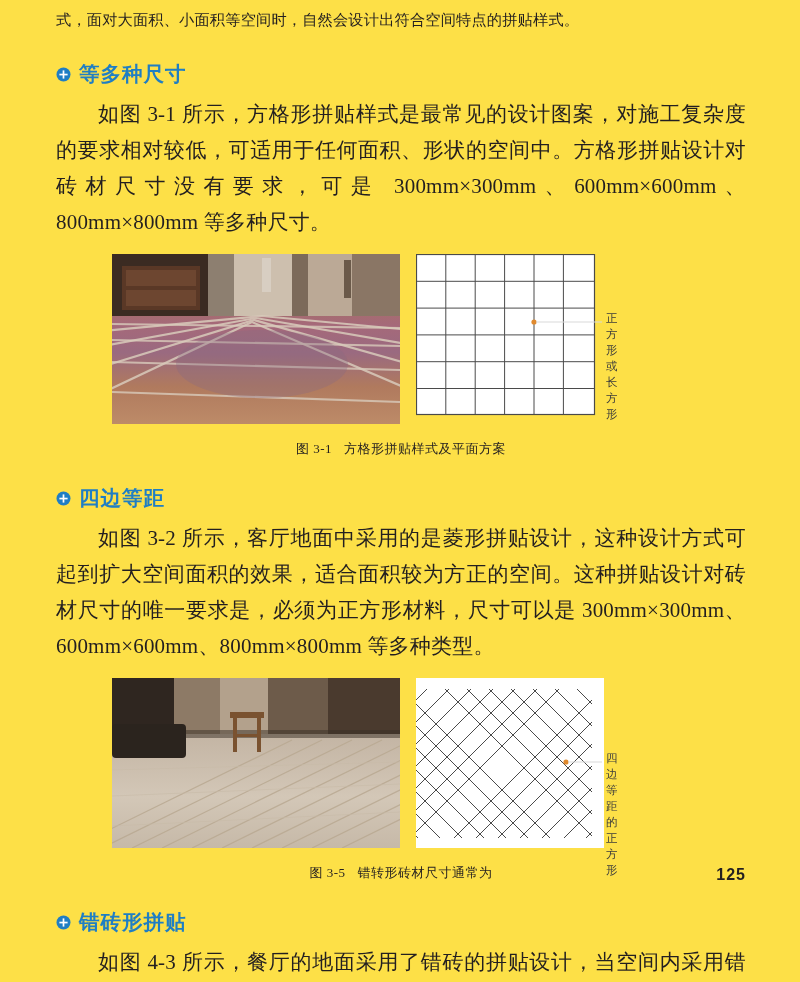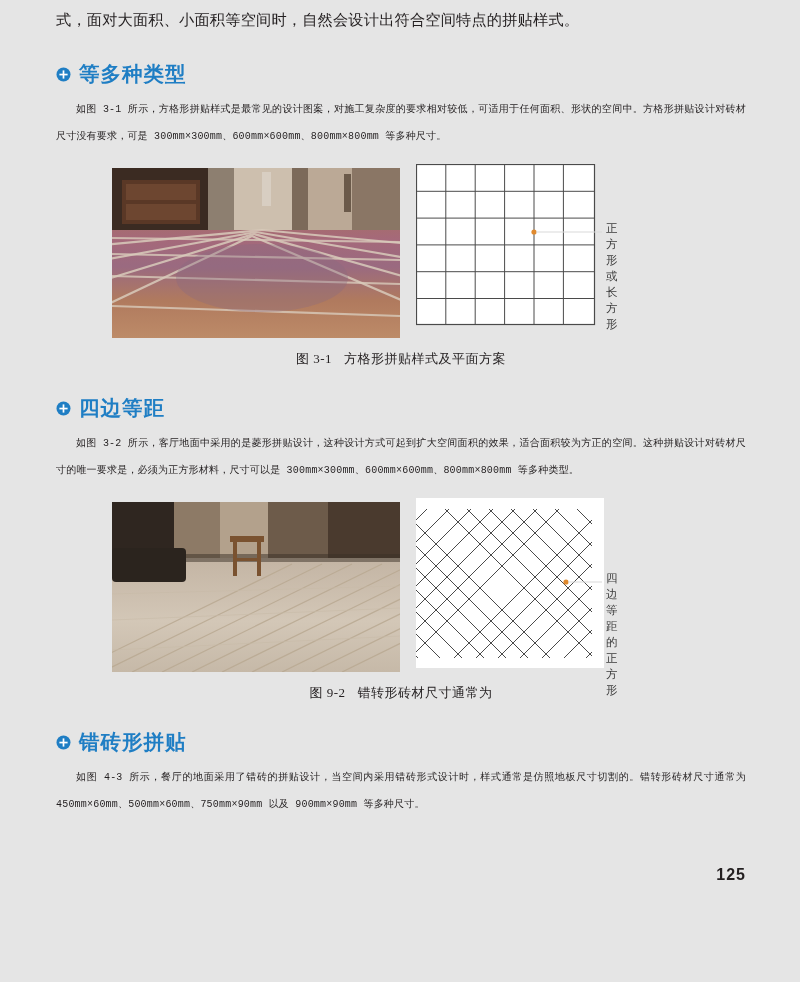--- a/index.html
+++ b/index.html
@@ -13,21 +13,21 @@
     position: relative;
     font-family: "Liberation Serif", "DejaVu Serif", serif;
     color: #231f20;
     overflow: hidden;
   }
   .page {
     position: absolute;
     left: 0; top: 0;
     width: 800px;
     height: 982px;
-    background: #e5e5e5;
+    background: #fde047;
   }
   .content {
     position: absolute;
     left: 56px;
     top: 0;
     width: 690px;
   }
 
   
   .top-para {
@@ -56,35 +56,34 @@
   .heading .htext {
     font-family: "Liberation Sans", "DejaVu Sans", sans-serif;
     font-weight: bold;
     font-size: 20.5px;
     color: #1f7ec4;
     letter-spacing: 1px;
   }
 
   
   .para {
-    font-size: 10px;
-    line-height: 27px;
+    font-size: 21px;
+    line-height: 36px;
     text-align: justify;
     letter-spacing: 0.2px;
     text-indent: 2em;
-    font-family: Liberation Mono, monospace;
   }
 
   
   .figure {
     margin-top: 14px;
   }
   .fig-row {
     display: flex;
-    align-items: flex-end;
+    align-items: flex-start;
     justify-content: flex-start;
     gap: 16px;
     padding-left: 56px;
   }
   .photo {
     width: 288px;
     height: 170px;
     position: relative;
     overflow: hidden;
     flex: 0 0 auto;
@@ -142,21 +141,21 @@
     <div class="top-para">式，面对大面积、小面积等空间时，自然会设计出符合空间特点的拼贴样式。</div>
 
     <div class="heading">
       <span class="bullet">
         <svg width="15" height="15" viewBox="0 0 15 15">
           <circle cx="7.5" cy="7.5" r="7" fill="#1f7ec4"></circle>
           <rect x="3.4" y="6.7" width="8.2" height="1.7" fill="#ffffff"></rect>
           <rect x="6.65" y="3.4" width="1.7" height="8.2" fill="#ffffff"></rect>
         </svg>
       </span>
-      <span class="htext">等多种类型</span>
+      <span class="htext">等多种尺寸</span>
     </div>
 
     <div class="para">如图 3-1 所示，方格形拼贴样式是最常见的设计图案，对施工复杂度的要求相对较低，可适用于任何面积、形状的空间中。方格形拼贴设计对砖材尺寸没有要求，可是 300mm×300mm、600mm×600mm、800mm×800mm 等多种尺寸。</div>
 
     <div class="figure">
       <div class="fig-row">
         <div class="photo photo-1">
           <svg width="288" height="170" viewBox="0 0 288 170">
             <defs>
               <linearGradient id="flGrad" x1="0" y1="0" x2="0" y2="1">
@@ -336,21 +335,21 @@
             <rect x="176" y="-1" width="16" height="176" fill="#ffffff"></rect>
             <circle cx="150" cy="84" r="2.6" fill="#e08a2e"></circle>
             <line x1="152" y1="84" x2="186" y2="84" stroke="#d9d9d9" stroke-width="1"></line>
           </svg>
           <div class="callout" style="left:190px; top:72px;">四边等距
 的正方形</div>
         </div>
       </div>
 
       <div class="fig-caption">
-        <span class="cap-num">图 9-2</span><span>错转形砖材尺寸通常为</span>
+        <span class="cap-num">图 3-5</span><span>错转形砖材尺寸通常为</span>
       </div>
     </div>
 
     <div class="heading">
       <span class="bullet">
         <svg width="15" height="15" viewBox="0 0 15 15">
           <circle cx="7.5" cy="7.5" r="7" fill="#1f7ec4"></circle>
           <rect x="3.4" y="6.7" width="8.2" height="1.7" fill="#ffffff"></rect>
           <rect x="6.65" y="3.4" width="1.7" height="8.2" fill="#ffffff"></rect>
         </svg>

